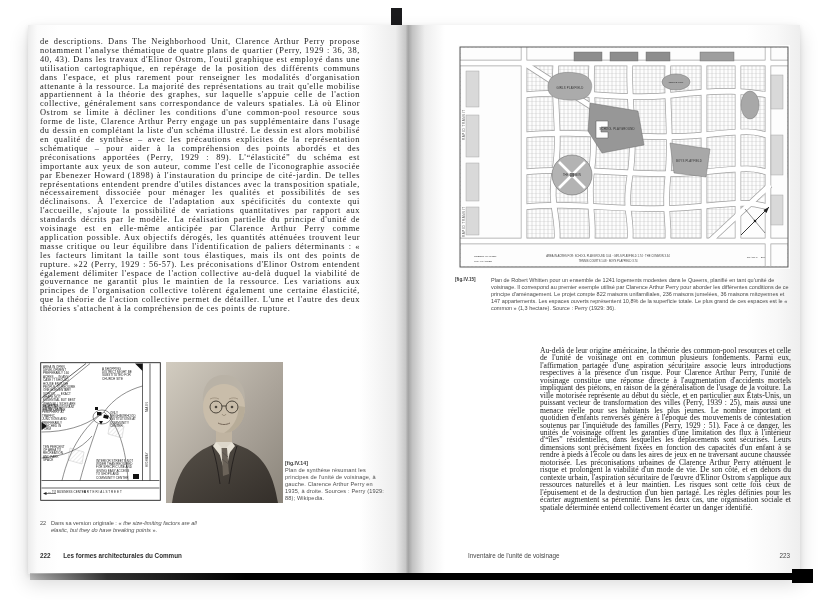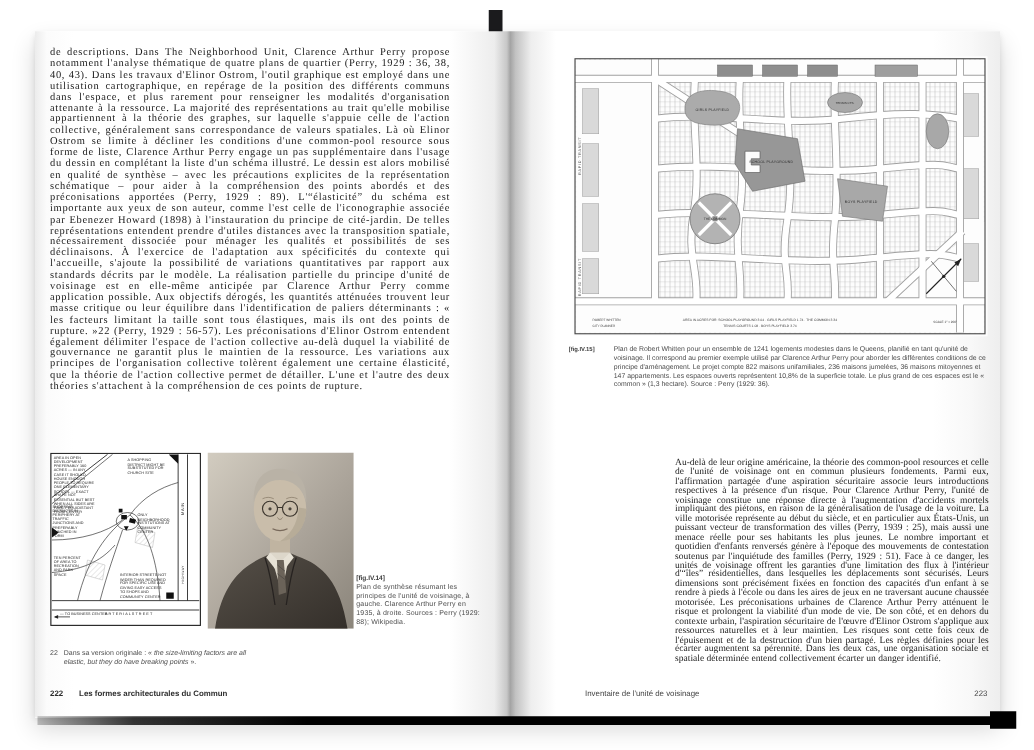--- a/index.html
+++ b/index.html
@@ -12,21 +12,21 @@
       #ececec 0%, #fbfbfb 1.2%, #ffffff 4% , #ffffff 43%,
       #ededed 47.6%, #c7c7c7 48.9%, #a3a3a3 49.25%, #c2c2c2 49.8%,
       #eeeeee 51.4%, #ffffff 54%, #ffffff 93%, #f8f8f8 97%, #eeeeee 100%);
     box-shadow:0 9px 18px rgba(0,0,0,.16), 0 2px 5px rgba(0,0,0,.10);}
   #bottomBand{left:30px;top:573px;width:770px;height:7px;
     background:linear-gradient(90deg, rgba(25,25,25,.25) 0%, rgba(8,8,8,.8) 10%, #000 28%, #000 100%);}
   #cornerTab{left:792px;top:569px;width:21px;height:14px;background:#000;}
 
   .serifbody{font-family:"Liberation Serif",serif;color:#1a1a1a;text-align:justify;hyphens:none;}
   #leftBody{left:40px;top:38px;width:320px;font-size:8.4px;line-height:8.9px;letter-spacing:.55px;}
-  #rightBody{left:540px;top:366px;width:251px;font-size:7.6px;line-height:7.45px;letter-spacing:.02px;}
+  #rightBody{left:540px;top:347px;width:251px;font-size:7.6px;line-height:7.45px;letter-spacing:.02px;}
 
   .cap{color:#4e4e4e;}
   #leftCapLabel{left:285px;top:460px;font-size:5.2px;font-weight:bold;color:#3a3a3a;}
   #leftCap{left:285px;top:467px;width:104px;font-size:5.6px;line-height:7px;letter-spacing:.15px;}
   #figLabel{left:455px;top:277px;font-size:4.7px;font-weight:bold;color:#3d3d3d;}
   #figCap{left:491px;top:277px;width:299px;font-size:5.5px;line-height:6.95px;color:#4a4a4a;}
 
   #footnote{left:40px;top:520px;width:158px;font-size:5.6px;line-height:6.9px;color:#4f4f4f;padding-left:11px;box-sizing:border-box;}
   #footnote .fn-num{position:absolute;left:0;top:0;}
   #footnote .fn-quote{font-style:italic;}

